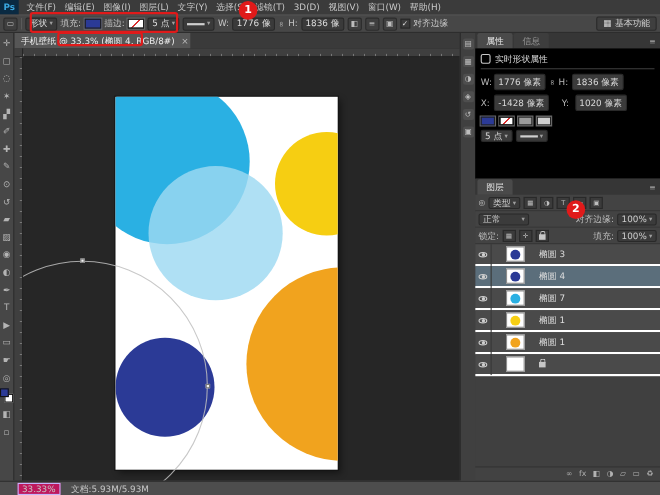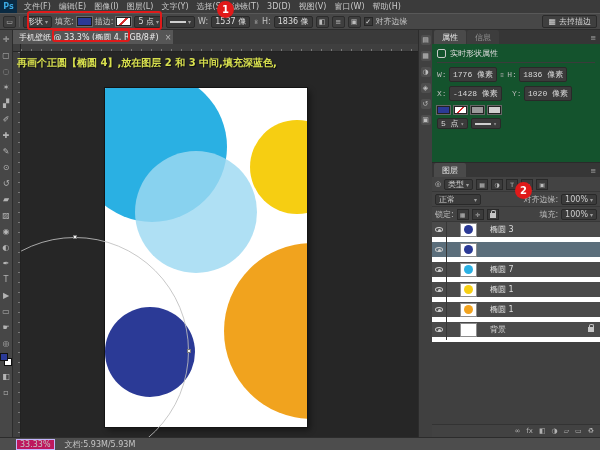--- a/index.html
+++ b/index.html
@@ -81,21 +81,21 @@
   .dock-icon { width:10px; height:10px; background:#4e4e4e; border-radius:2px; font-size:7px;
                color:#bdbdbd; display:flex; align-items:center; justify-content:center; }
 
   
   .right-panels { position:absolute; top:30px; right:0; bottom:13px; width:168px; background:#3f3f3f;
                   display:flex; flex-direction:column; z-index:18; font-size:8px; }
   .panel-tabs { height:14px; background:#363636; display:flex; align-items:flex-end; padding-left:2px; }
   .ptab { padding:2px 8px 1px; background:#4a4a4a; color:#e8e8e8; margin-right:1px; border-radius:2px 2px 0 0; }
   .ptab.inactive { background:#3d3d3d; color:#979797; }
   .panel-menu { margin-left:auto; padding:0 4px 2px; color:#a8a8a8; font-size:7px; }
-  .props-body { background:#14532d; height:119px; padding:2px 5px; border-bottom:1px solid #2a2a2a; color:#d8d8d8;font-family:Liberation Mono, monospace; }
+  .props-body { background:#000000; height:119px; padding:2px 5px; border-bottom:1px solid #2a2a2a; color:#d8d8d8; }
   .props-title { display:flex; align-items:center; gap:4px; padding:2px 0 3px; border-bottom:1px solid #3b3b3b; }
   .shape-ic { width:9px; height:9px; border:1px solid #c9c9c9; border-radius:2px; }
   .dim-row { display:flex; align-items:center; gap:3px; margin-top:4px; }
   .dim-lbl { width:9px; color:#b9b9b9; }
   .dim-val { background:#3b3b3b; border:1px solid #292929; border-radius:2px; padding:1px 3px;
              min-width:46px; white-space:nowrap; overflow:hidden; }
   .chain2 { font-size:7px; color:#a9a9a9; transform:rotate(90deg); }
   .mini-row { display:flex; align-items:center; gap:4px; margin-top:5px; }
   .mini-sw { width:13px; height:8px; border:1px solid #222; box-shadow:0 0 0 1px #666; }
   .mini-stroke { background:linear-gradient(135deg,#fff 44%,#d82f2f 44%,#d82f2f 56%,#fff 56%); }
@@ -103,21 +103,21 @@
            display:flex; align-items:center; gap:2px; padding:0 3px; white-space:nowrap; }
 
   .layers-panel { flex:1; display:flex; flex-direction:column; background:#434343; }
   .lrow { height:15px; display:flex; align-items:center; gap:3px; padding:0 3px; border-bottom:1px solid #373737; }
   .llabel { color:#bdbdbd; white-space:nowrap; }
   .f-ico { width:12px; height:11px; background:#3b3b3b; border:1px solid #292929; font-size:6px;
            color:#bdbdbd; display:flex; align-items:center; justify-content:center; }
   .ml-auto { margin-left:auto; }
   .layer-list { flex:1; background:#404040; overflow:hidden; }
   .layer-row { height:20px; display:flex; align-items:center; gap:13px; padding-right:2px;
-               border-bottom:5px solid #ffffff; color:#dedede; background:#4a4a4a; }
+               border-bottom:2px solid #ffffff; color:#dedede; background:#4a4a4a; }
   .layer-row.selected { background:#5b6e7b; }
   .eye-box { width:15px; height:20px; border-right:1px solid #383838; display:flex; align-items:center; justify-content:center; }
   .eye { width:8px; height:5px; border:1px solid #cfcfcf; border-radius:50%; position:relative; display:inline-block; }
   .eye::after { content:""; position:absolute; left:2px; top:0.5px; width:3px; height:3px; border-radius:50%; background:#cfcfcf; }
   .thumb { width:17px; height:14px; background:#fff; border:1px solid #8d8d8d;
            display:flex; align-items:center; justify-content:center; }
   .thumb-circle { width:9px; height:9px; border-radius:50%; }
   .layer-name { flex:1; white-space:nowrap; overflow:hidden; }
   .mini-lock { position:relative; width:6px; height:5px; background:#c6c6c6; display:inline-block; margin-right:4px; }
   .mini-lock::before { content:""; position:absolute; left:1px; top:-3px; width:3px; height:3px;
@@ -174,35 +174,35 @@
   <div class="ob-box">
     <span>5 点</span>
     <span class="caret">▾</span>
   </div>
   <div class="ob-box">
     <span class="line-sample"></span>
     <span class="caret">▾</span>
   </div>
   <span class="ob-label">W:</span>
   <div class="ob-box">
-    <span>1537 像</span>
+    <span>1776 像</span>
   </div>
   <span class="chain2">∞</span>
   <span class="ob-label">H:</span>
   <div class="ob-box">
     <span>1836 像</span>
   </div>
   <span class="ob-icon">◧</span>
   <span class="ob-icon">≡</span>
   <span class="ob-icon">▣</span>
   <span class="ob-check">✓</span>
   <span class="ob-label">对齐边缘</span>
   <div class="workspace-btn">
     <span>▦</span>
-    <span>去掉描边</span>
+    <span>基本功能</span>
   </div>
 </div>
 
 <div class="toolbar">
   <span class="tool">✛</span>
   <span class="tool">▢</span>
   <span class="tool">◌</span>
   <span class="tool">✶</span>
   <span class="tool">▞</span>
   <span class="tool">✐</span>
@@ -233,21 +233,20 @@
     <div class="doc-tab">
       <span>手机壁纸 @ 33.3% (椭圆 4, RGB/8#)</span>
       <span class="tab-close">×</span>
     </div>
   </div>
   <div class="ruler-corner"></div>
   <div class="ruler-top"></div>
   <div class="ruler-left"></div>
 
   <div class="note">
-    <div>再画个正圆【椭圆 4】,放在图层 2 和 3 中间,填充深蓝色,</div>
   </div>
 
   <div class="canvas">
     <div class="artboard">
       <div class="circle c-lightblue" style="background: rgb(42, 176, 227);"></div>
       <div class="circle c-paleblue" style="background: rgb(158, 217, 242);"></div>
       <div class="circle c-yellow" style="background: rgb(246, 206, 18);"></div>
       <div class="circle c-orange" style="background: rgb(241, 163, 30);"></div>
       <div class="circle c-darkblue" style="background: rgb(43, 58, 150);"></div>
     </div>
@@ -363,20 +362,21 @@
           </span>
         <span class="layer-name">椭圆 3</span>
       </div>
       <div class="layer-row selected">
         <span class="eye-box">
             <span class="eye"></span>
           </span>
         <span class="thumb">
             <span class="thumb-circle" style="background: rgb(43, 58, 150);"></span>
           </span>
+        <span class="layer-name">椭圆 4</span>
       </div>
       <div class="layer-row">
         <span class="eye-box">
             <span class="eye"></span>
           </span>
         <span class="thumb">
             <span class="thumb-circle" style="background: rgb(42, 176, 227);"></span>
           </span>
         <span class="layer-name">椭圆 7</span>
       </div>
@@ -398,21 +398,20 @@
           </span>
         <span class="layer-name">椭圆 1</span>
       </div>
       <div class="layer-row">
         <span class="eye-box">
             <span class="eye"></span>
           </span>
         <span class="thumb">
             <span class="thumb-circle" style="background: rgb(255, 255, 255);"></span>
           </span>
-        <span class="layer-name">背景</span>
         <span class="mini-lock"></span>
       </div>
     </div>
 
     <div class="layers-footer">
       <span>∞</span>
       <span>fx</span>
       <span>◧</span>
       <span>◑</span>
       <span>▱</span>

